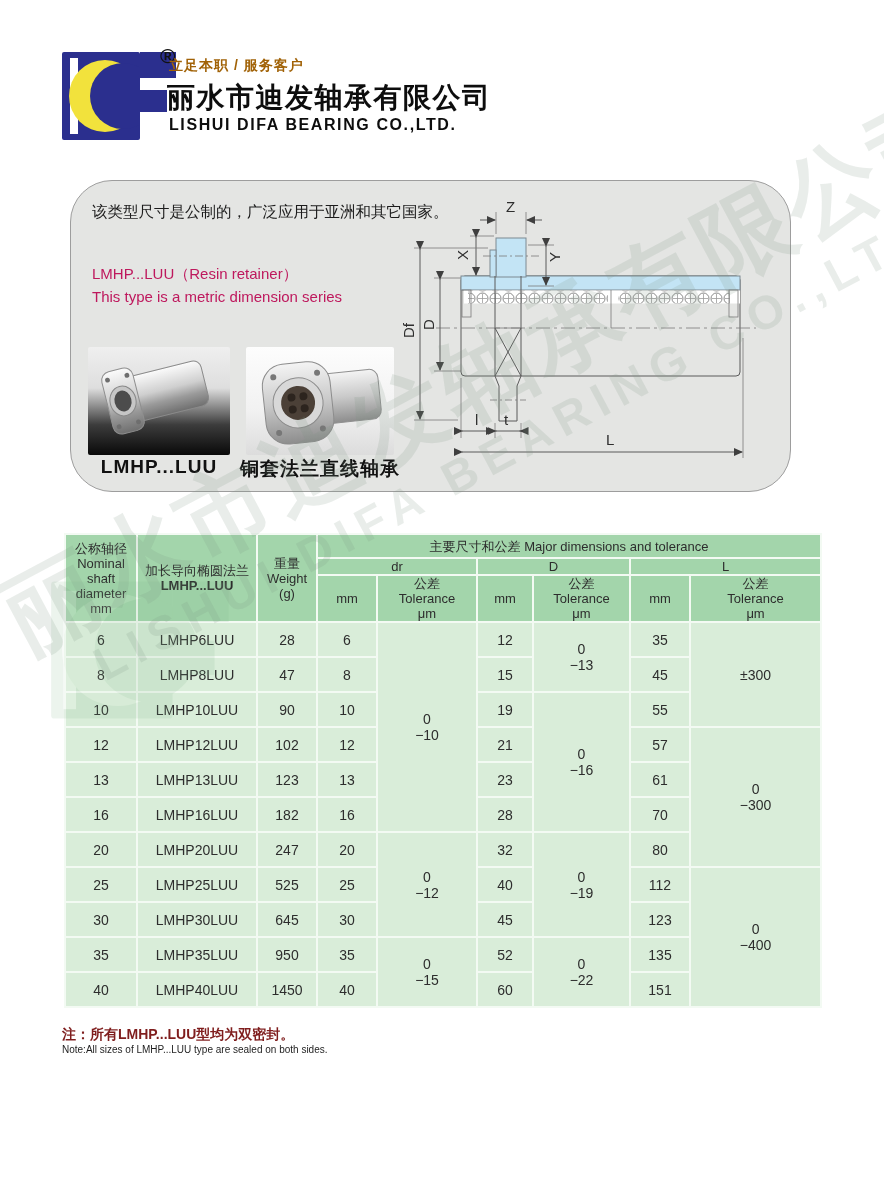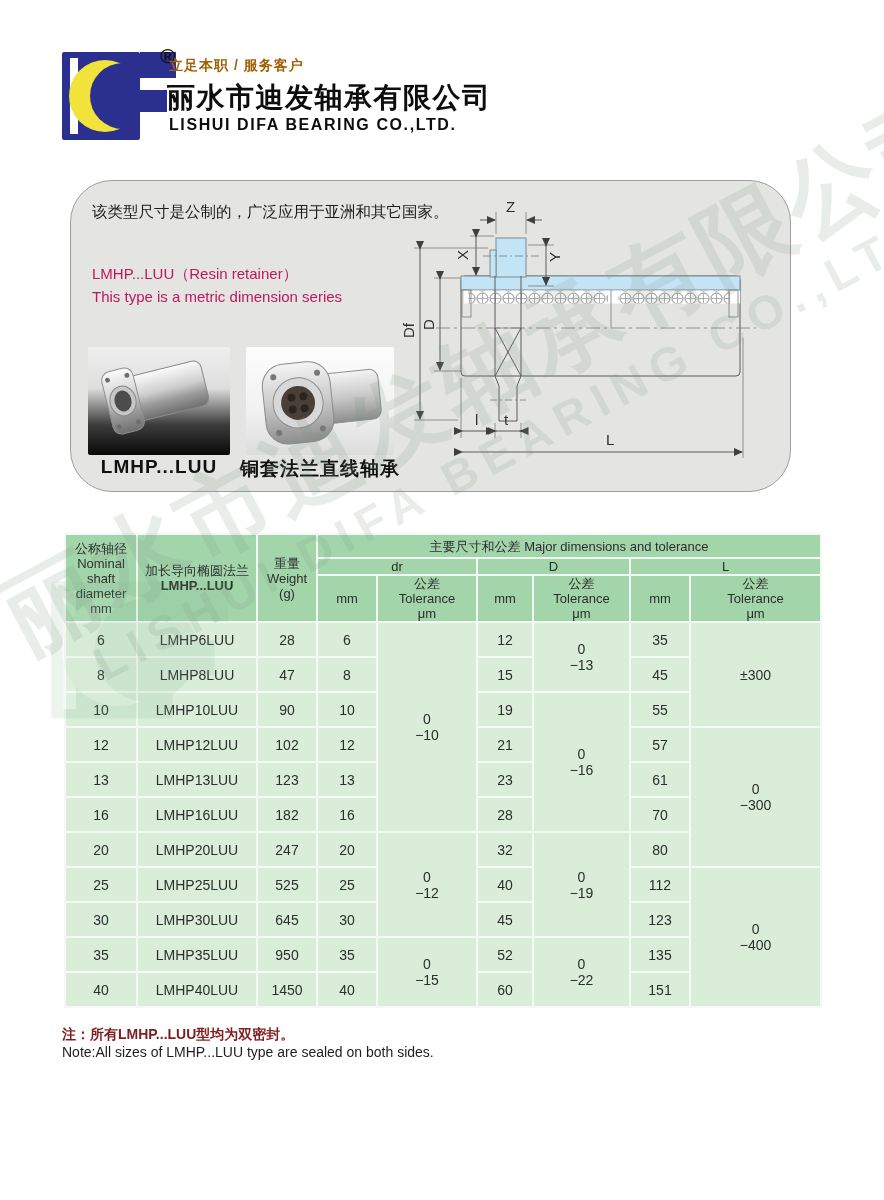--- a/index.html
+++ b/index.html
@@ -47,21 +47,21 @@
   }
   #spec-table th{background:#a3d5ab;font-weight:normal;font-size:13px;line-height:15px;}
   #spec-table td{background:#d9edd9;font-size:14px;}
   #spec-table .b{font-weight:bold;}
   .pre{white-space:pre-line;}
   tr.hA{height:24px;} tr.hB{height:16px;} tr.hC{height:46px;}
   #spec-table tbody tr{height:35px;}
 
   
   #note-cn{left:62px;top:1026px;font-size:14px;font-weight:600;color:#7f1d1d;}
-  #note-en{left:62px;top:1044px;font-size:14px;color:#1e1e1e;}
+  #note-en{left:62px;top:1044px;font-size:10px;color:#1e1e1e;}
 
   
   #watermark{
     left:-70px;top:320px;width:1140px;text-align:center;
     transform:rotate(-28deg);pointer-events:none;z-index:40;
     color:rgba(125,148,130,0.17);font-weight:bold;
   }
   #watermark .w1{font-size:94px;letter-spacing:4px;line-height:1.05;}
   #watermark .w2{font-size:47px;letter-spacing:9px;}
   #wm-logo{left:48px;top:570px;opacity:0.14;pointer-events:none;z-index:39;}

